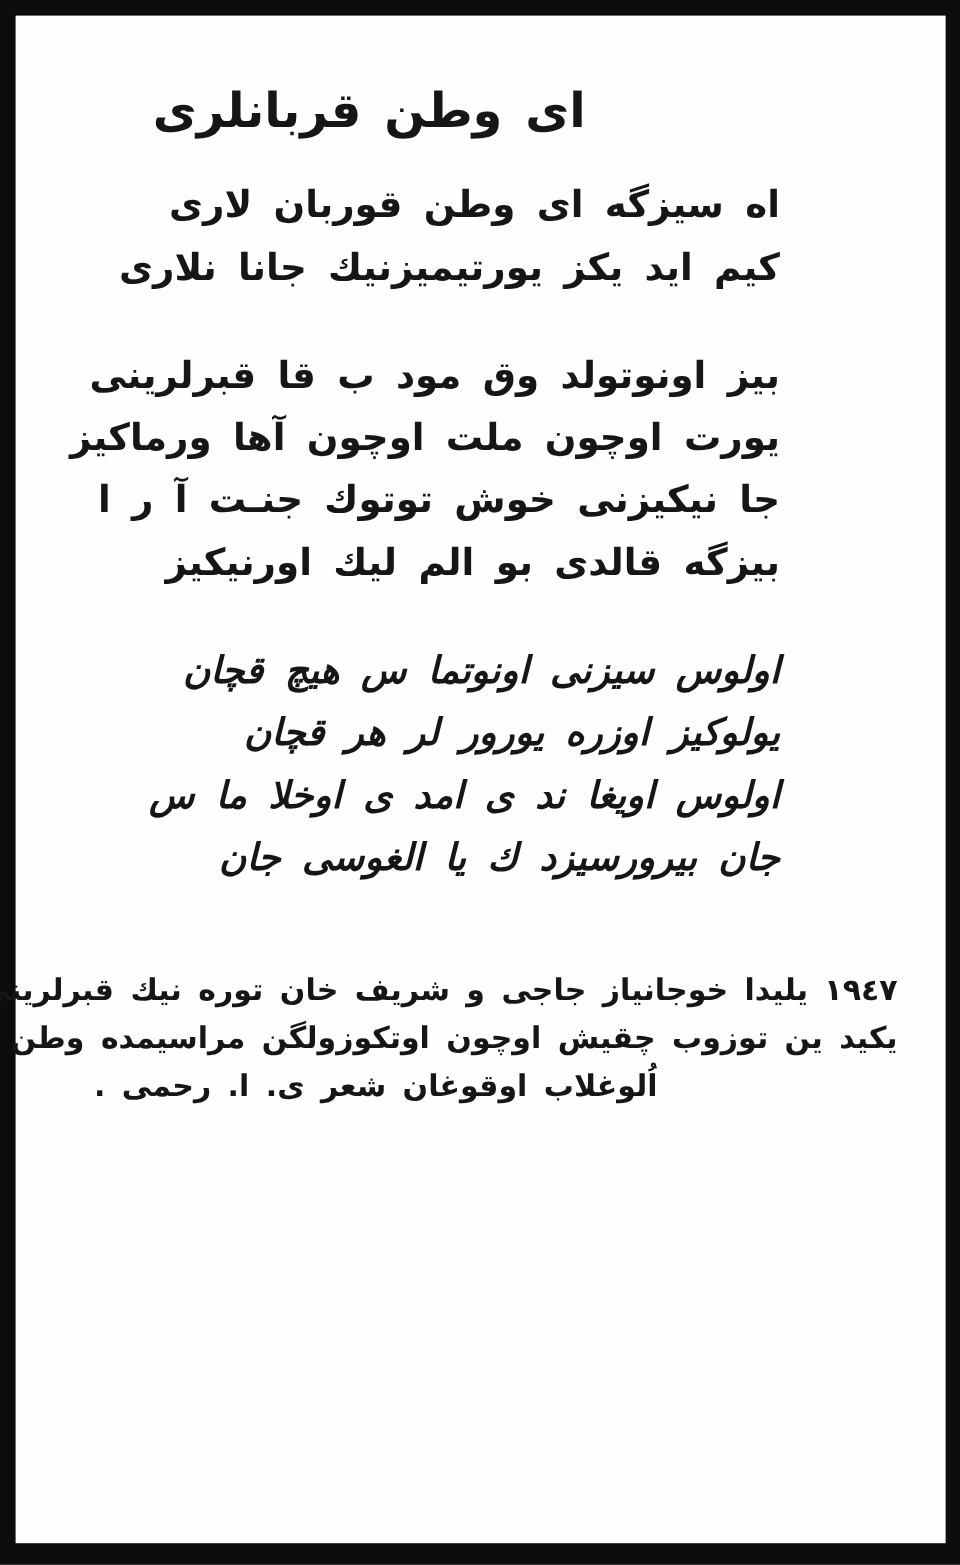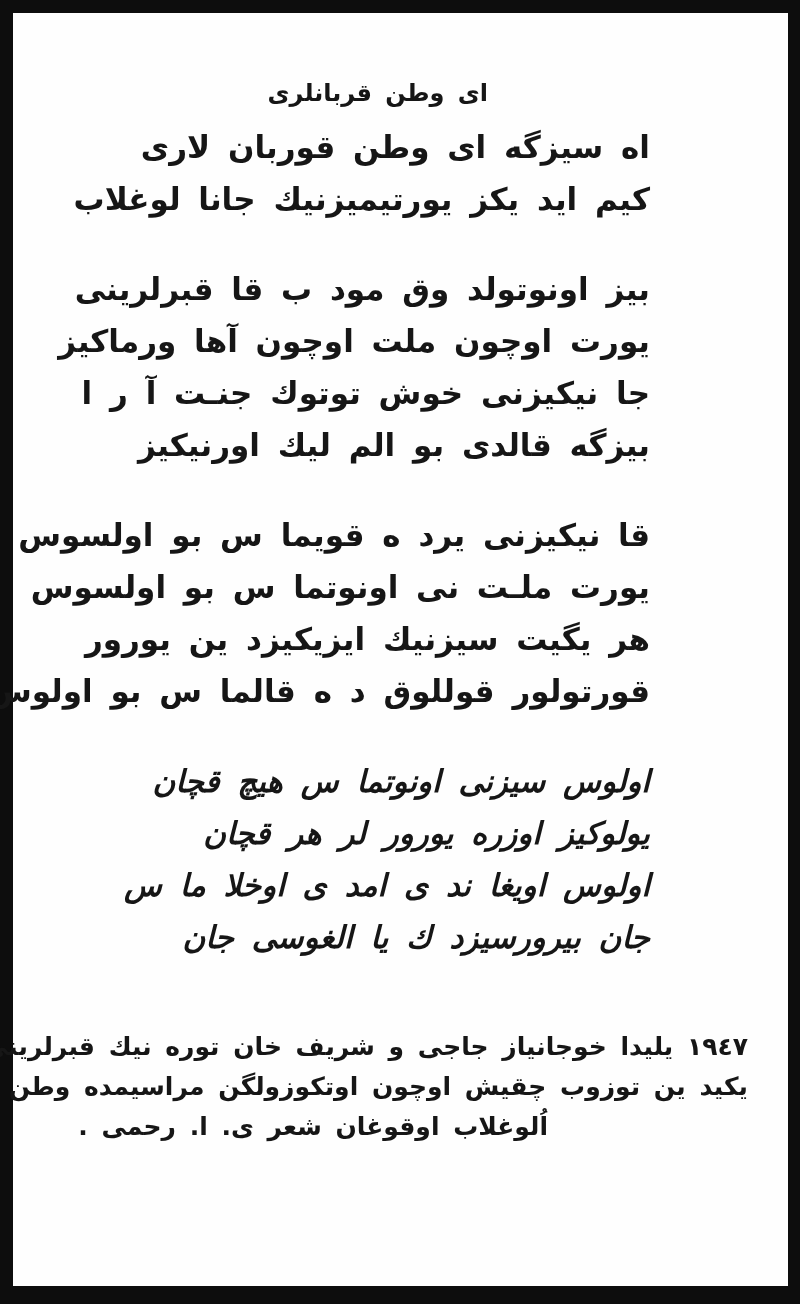--- a/index.html
+++ b/index.html
@@ -23,26 +23,26 @@
     bottom: 18px;
     background: var(--page-bg, #ffffff);
     color: var(--ink-color, #161616);
     direction: rtl;
     unicode-bidi: embed;
   }
   .poem {
     padding-top: 56px;
   }
   .poem-title {
-    font-size: 24px;
+    font-size: 40px;
     font-weight: 700;
     line-height: 48px;
     text-align: right;
     padding-right: 300px;
-    margin-bottom: 4px;
+    margin-bottom: 28px;
     word-spacing: 5px;
     letter-spacing: 0.5px;
     white-space: nowrap;
   }
   .stanza {
     margin-bottom: 38px;
     padding-left: 38px;
   }
   .stanza:last-of-type {
     margin-bottom: 0;
@@ -78,36 +78,30 @@
 </head>
 <body style="--border-color: #0d0d0d; --page-bg: #fefefe; --ink-color: #161616;">
 
 <div class="scan-page">
   <div class="poem">
 
     <div class="poem-title">ای وطن قربانلری</div>
 
     <div class="stanza">
       <div class="poem-line">اه  سیزگه ای وطن قوربان لاری</div>
-      <div class="poem-line">کیم اید یكز یورتیمیزنیك جانا لوغلاب</div>
+      <div class="poem-line">کیم اید یكز یورتیمیزنیك جانا نلاری</div>
     </div>
 
     <div class="stanza">
       <div class="poem-line">بیز اونوتولد وق مود ب قا قبرلرینی</div>
       <div class="poem-line">یورت اوچون ملت اوچون آها ورماکیز</div>
       <div class="poem-line">جا نیکیزنی خوش توتوك جنـت آ ر ا</div>
       <div class="poem-line">بیزگه قالدی بو الم  لیك اورنیکیز</div>
     </div>
 
-    <div class="stanza">
-      <div class="poem-line">قا نیکیزنی یرد ه قویما س بو اولسوس</div>
-      <div class="poem-line">یورت ملـت نی اونوتما س بو اولسوس</div>
-      <div class="poem-line">هر یگیت سیزنیك ایزیکیزد ین یورور</div>
-      <div class="poem-line">قورتولور قوللوق د ه قالما س بو اولوس</div>
-    </div>
 
     <div class="stanza">
       <div class="poem-line">اولوس سیزنی اونوتما س هیچ  قچان</div>
       <div class="poem-line">یولوکیز اوزره یورور لر هر قچان</div>
       <div class="poem-line">اولوس اویغا ند ی امد ی اوخلا ما س</div>
       <div class="poem-line">جان بیرورسیزد ك یا الغوسی جان</div>
     </div>
 
   </div>
 

